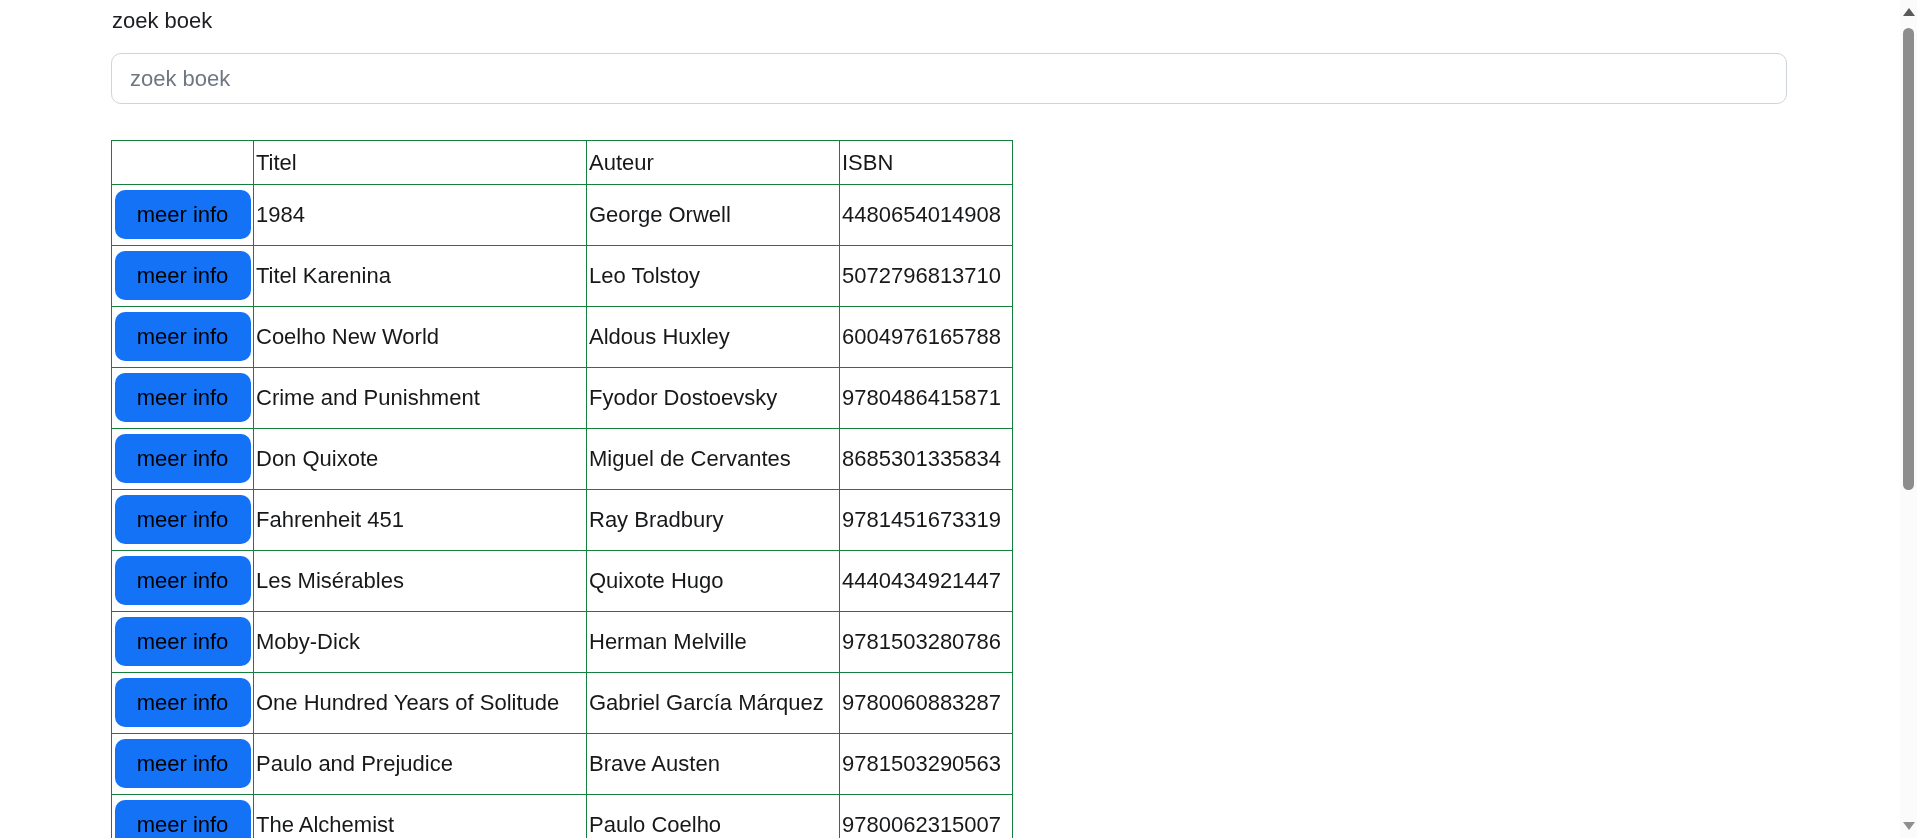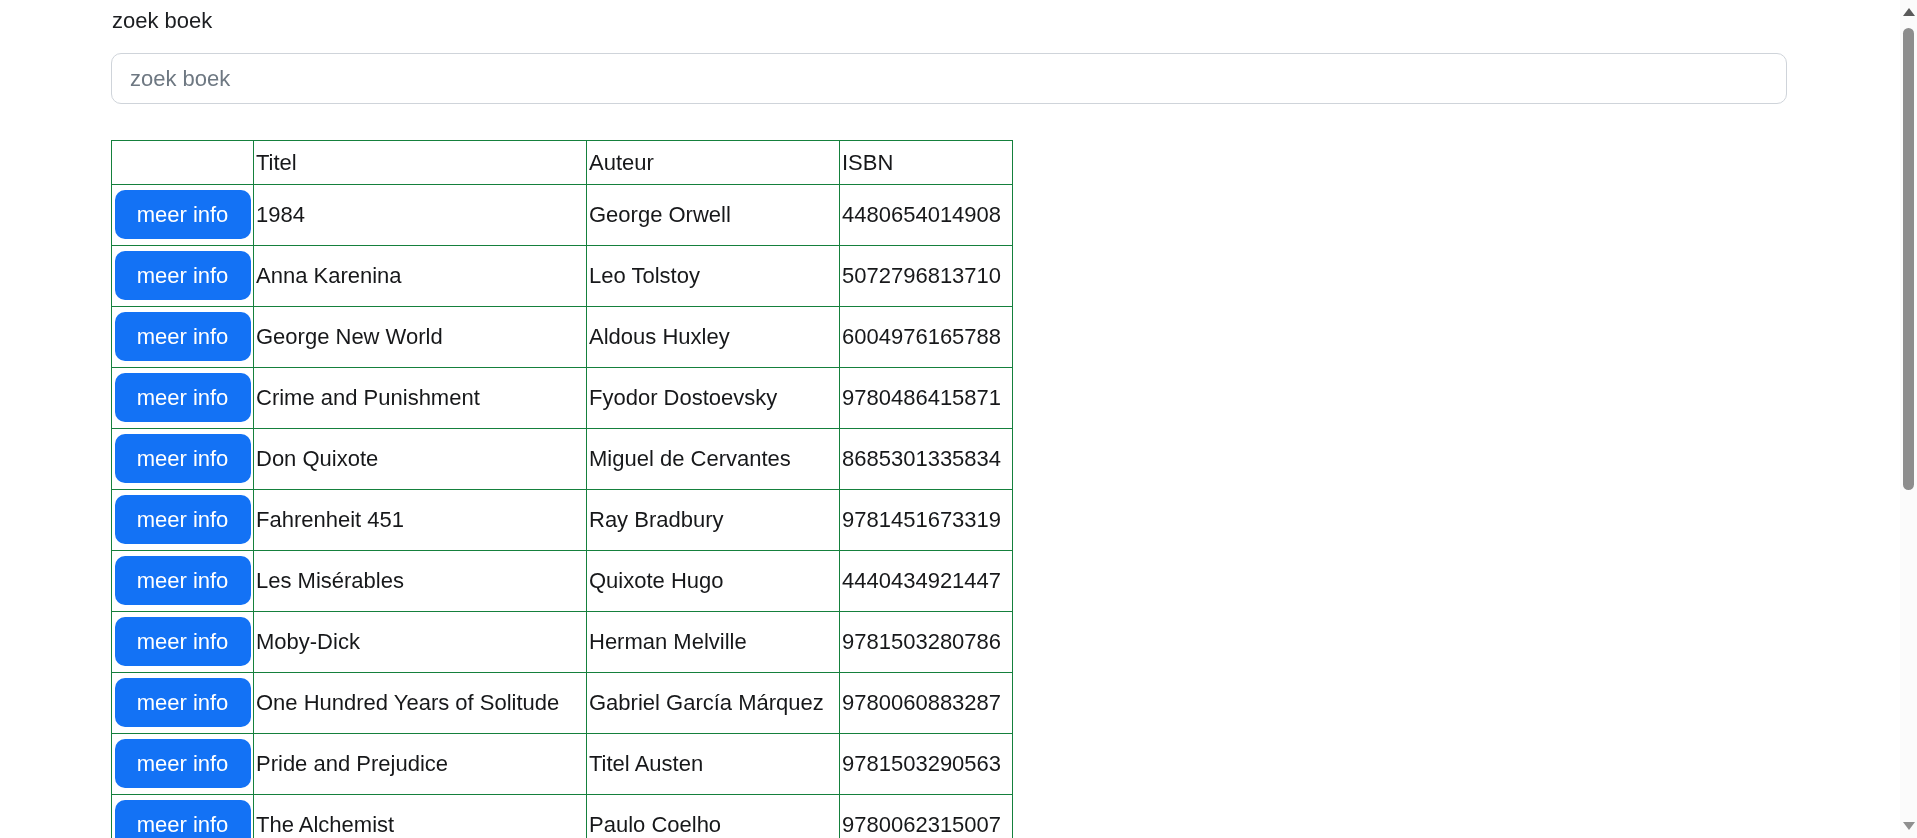--- a/index.html
+++ b/index.html
@@ -60,21 +60,21 @@
   td.c-action { padding: 0; }
   .btn-meer-info {
     display: block;
     box-sizing: border-box;
     width: calc(100% - 5px);
     height: 49px;
     margin: 5px auto 6px auto;
     background: #1372f5;
     border: none;
     border-radius: 10px;
-    color: #ffffff;
+    color: #000000;
     font-size: 22px;
     font-family: inherit;
     cursor: pointer;
   }
 
   
   .scrollbar {
     position: fixed;
     top: 0;
     right: 0;
@@ -142,30 +142,30 @@
     </td>
     <td class="c-title">1984</td>
     <td class="c-author">George Orwell</td>
     <td class="c-isbn">4480654014908</td>
   </tr>
 
   <tr>
     <td class="c-action">
       <button class="btn-meer-info">meer info</button>
     </td>
-    <td class="c-title">Anna Karenina</td>
+    <td class="c-title">Titel Karenina</td>
     <td class="c-author">Leo Tolstoy</td>
     <td class="c-isbn">5072796813710</td>
   </tr>
 
   <tr>
     <td class="c-action">
       <button class="btn-meer-info">meer info</button>
     </td>
-    <td class="c-title">George New World</td>
+    <td class="c-title">Coelho New World</td>
     <td class="c-author">Aldous Huxley</td>
     <td class="c-isbn">6004976165788</td>
   </tr>
 
   <tr>
     <td class="c-action">
       <button class="btn-meer-info">meer info</button>
     </td>
     <td class="c-title">Crime and Punishment</td>
     <td class="c-author">Fyodor Dostoevsky</td>
@@ -214,22 +214,22 @@
     </td>
     <td class="c-title">One Hundred Years of Solitude</td>
     <td class="c-author">Gabriel García Márquez</td>
     <td class="c-isbn">9780060883287</td>
   </tr>
 
   <tr>
     <td class="c-action">
       <button class="btn-meer-info">meer info</button>
     </td>
-    <td class="c-title">Pride and Prejudice</td>
-    <td class="c-author">Titel Austen</td>
+    <td class="c-title">Paulo and Prejudice</td>
+    <td class="c-author">Brave Austen</td>
     <td class="c-isbn">9781503290563</td>
   </tr>
 
   <tr>
     <td class="c-action">
       <button class="btn-meer-info">meer info</button>
     </td>
     <td class="c-title">The Alchemist</td>
     <td class="c-author">Paulo Coelho</td>
     <td class="c-isbn">9780062315007</td>

